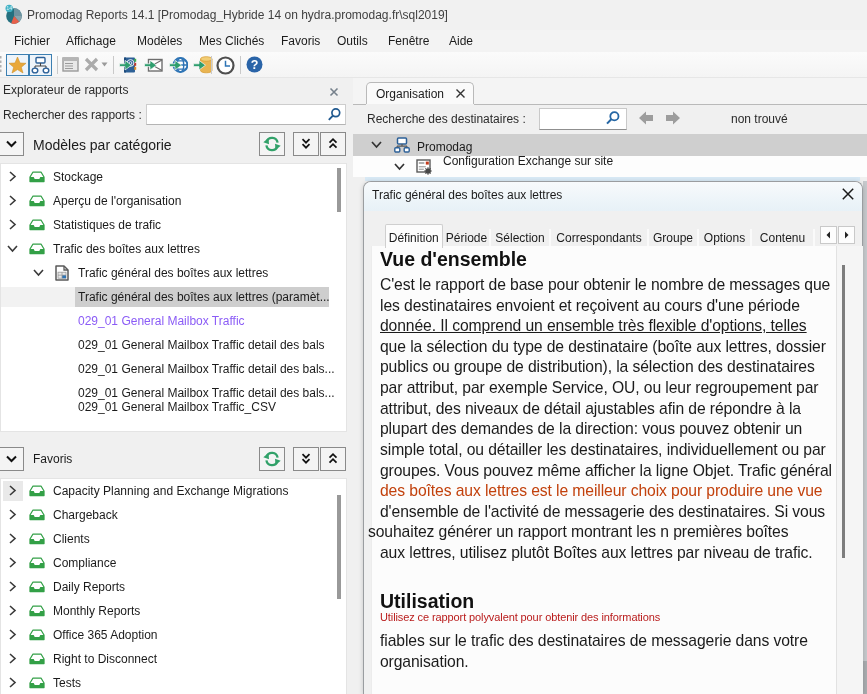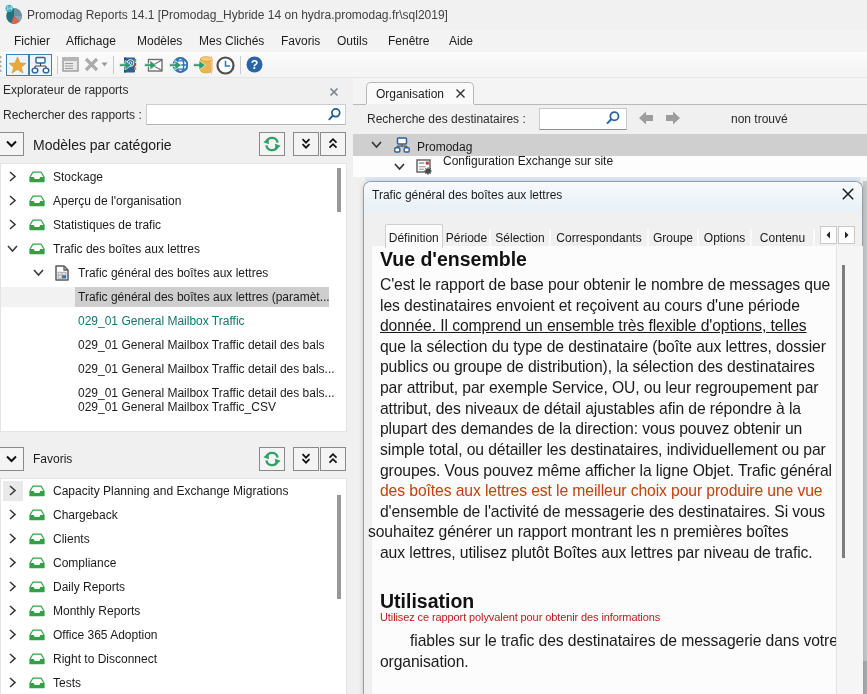--- a/index.html
+++ b/index.html
@@ -205,21 +205,21 @@
 <path d="M1 1 L9 1 L13 5 L13 15 L1 15 Z" fill="#fff" stroke="#5a5a5a" stroke-width="1.5" stroke-linejoin="round"></path>
 <path d="M9 1 L9 5 L13 5" fill="none" stroke="#5a5a5a" stroke-width="1.3"></path>
 <rect x="3" y="7.2" width="8" height="6" fill="#e8e8e8" stroke="#9a9a9a" stroke-width="0.8"></rect>
 <rect x="7" y="10" width="4" height="3.2" fill="#2e74b5"></rect>
 <path d="M3 10.2 h8 M7 7.2 v6" stroke="#9a9a9a" stroke-width="0.8" fill="none"></path>
 </svg>
 <div class="abs txt" style="left:78px;top:266px;font-size:12px;color:#1b1b1b;">Trafic général des boîtes aux lettres</div>
 <div class="abs" style="left:1px;top:287px;width:74px;height:20px;background:#f2f2f2;"></div>
     <div class="abs" style="left:75px;top:287px;width:254px;height:20px;background:#cecece;"></div>
 <div class="abs txt" style="left:78px;top:290px;font-size:12px;color:#1b1b1b;">Trafic général des boîtes aux lettres (paramèt...</div>
-<div class="abs txt" style="left:78px;top:314px;font-size:12px;color:#0f766e;">029_01 General Mailbox Traffic</div>
+<div class="abs txt" style="left:78px;top:314px;font-size:12px;color:#8b5cf6;">029_01 General Mailbox Traffic</div>
 <div class="abs txt" style="left:78px;top:338px;font-size:12px;color:#1b1b1b;">029_01 General Mailbox Traffic detail des bals</div>
 <div class="abs txt" style="left:78px;top:362px;font-size:12px;color:#1b1b1b;">029_01 General Mailbox Traffic detail des bals...</div>
 <div class="abs txt" style="left:78px;top:386px;font-size:12px;color:#1b1b1b;">029_01 General Mailbox Traffic detail des bals...</div>
 <div class="abs txt" style="left:78px;top:400px;font-size:12px;color:#1b1b1b;">029_01 General Mailbox Traffic_CSV</div>
 </div>
 
 <div class="abs" style="left:-1px;top:447px;width:25px;height:24px;border:1px solid #8a8a8a;background:#f4f4f4;">
   <svg width="23" height="22" viewBox="0 0 23 22">
       <path d="M7 8.5 L11.5 13 L16 8.5" stroke="#111" stroke-width="2" fill="none"></path>
     </svg>
@@ -423,18 +423,18 @@
 <div class="abs txt" style="left:380px;top:399.68px;font-size:15.7px;letter-spacing:-0.1px;color:#1b1b1b;">attribut, des niveaux de détail ajustables afin de répondre à la</div>
 <div class="abs txt" style="left:380px;top:420.31px;font-size:15.7px;letter-spacing:-0.1px;color:#1b1b1b;">plupart des demandes de la direction: vous pouvez obtenir un</div>
 <div class="abs txt" style="left:380px;top:440.94px;font-size:15.7px;letter-spacing:-0.1px;color:#1b1b1b;">simple total, ou détailler les destinataires, individuellement ou par</div>
 <div class="abs txt" style="left:380px;top:461.57px;font-size:15.7px;letter-spacing:-0.1px;color:#1b1b1b;">groupes. Vous pouvez même afficher la ligne Objet. Trafic général</div>
 <div class="abs txt" style="left:380px;top:482.2px;font-size:15.7px;letter-spacing:-0.1px;color:#c2410c;">des boîtes aux lettres est le meilleur choix pour produire une vue</div>
 <div class="abs txt" style="left:380px;top:502.83px;font-size:15.7px;letter-spacing:-0.1px;color:#1b1b1b;">d'ensemble de l'activité de messagerie des destinataires. Si vous</div>
 <div class="abs txt" style="left:368px;top:523.46px;font-size:15.7px;letter-spacing:-0.1px;color:#1b1b1b;">souhaitez générer un rapport montrant les n premières boîtes</div>
 <div class="abs txt" style="left:380px;top:544.09px;font-size:15.7px;letter-spacing:-0.1px;color:#1b1b1b;">aux lettres, utilisez plutôt Boîtes aux lettres par niveau de trafic.</div>
 <div class="abs txt" style="left:380px;top:590.2px;font-size:19.5px;font-weight:bold;color:#111;">Utilisation</div>
 <div class="abs txt" style="left:380px;top:611.3px;font-size:11px;letter-spacing:-0.1px;color:#b91c1c;">Utilisez ce rapport polyvalent pour obtenir des informations</div>
-<div class="abs txt" style="left:380px;top:632.0px;font-size:15.7px;letter-spacing:-0.1px;color:#1b1b1b;margin-left:30px;">fiables sur le trafic des destinataires de messagerie dans votre</div>
+<div class="abs txt" style="left:380px;top:632.0px;font-size:15.7px;letter-spacing:-0.1px;color:#1b1b1b;">fiables sur le trafic des destinataires de messagerie dans votre</div>
 <div class="abs txt" style="left:380px;top:652.7px;font-size:15.7px;letter-spacing:-0.1px;color:#1b1b1b;">organisation.</div>
 </div>
 
 <div class="abs" style="left:836px;top:246px;width:27px;height:448px;background:#f5f5f5;border-left:1px solid #e2e2e2;"></div>
 <div class="abs" style="left:842px;top:265px;width:3px;height:293px;background:#7d7d7d;"></div>
 
 </body></html>

